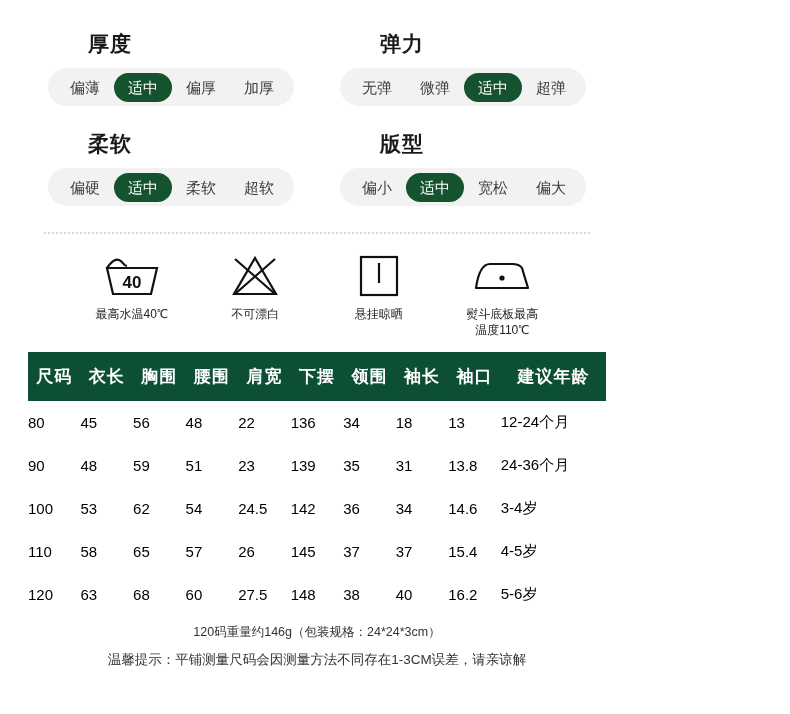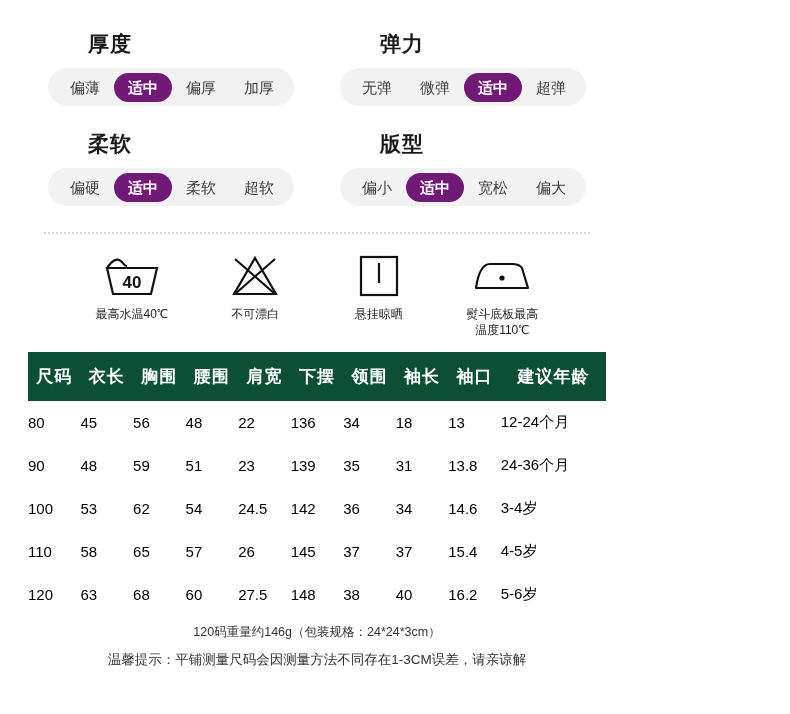--- a/index.html
+++ b/index.html
@@ -45,23 +45,23 @@
   }
   .attr-opt {
     font-size: 15px;
     color: #3d3d3d;
     padding: 7px 14px;
     border-radius: 16px;
     white-space: nowrap;
     line-height: 1;
   }
   .attr-opt.active {
-    background: #701a75;
+    background: #14532d;
     color: #ffffff;
-    font-weight: bold;
+    font-weight: normal;
   }
 
   
   .divider {
     margin: 16px 44px 0 44px;
     border-top: 2px dotted #d8d8d8;
   }
 
   
   .care-row {

